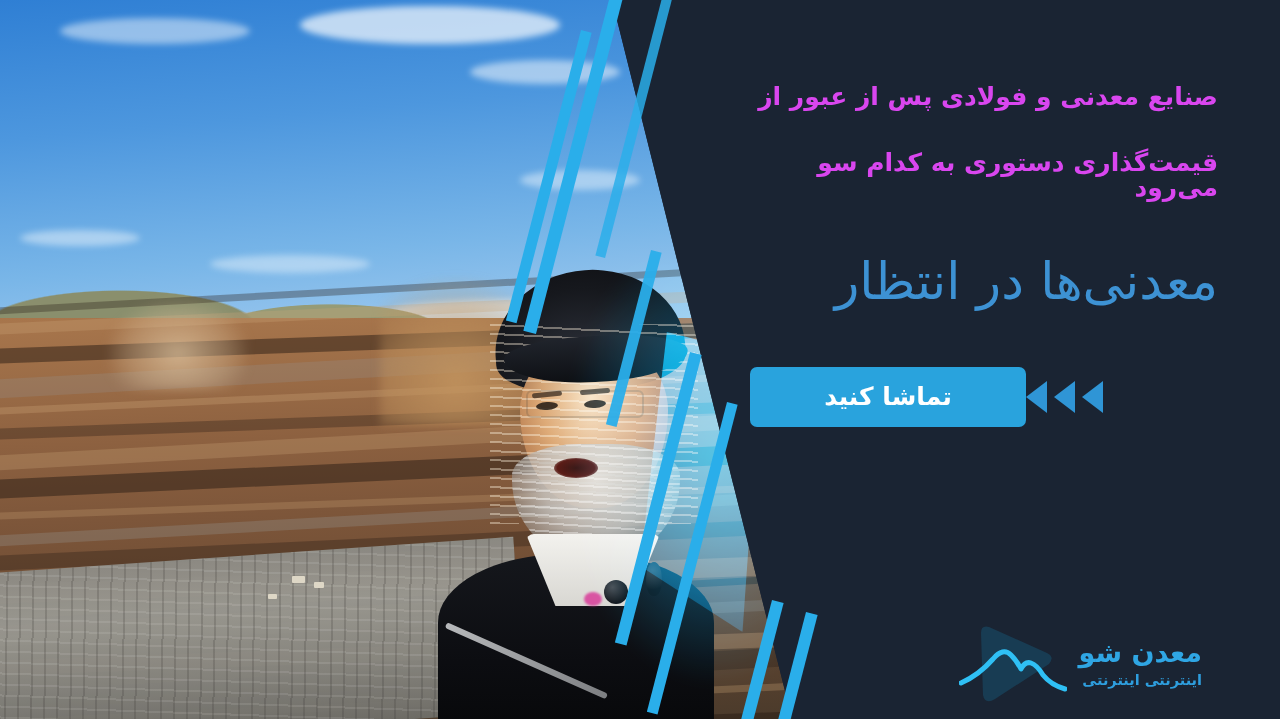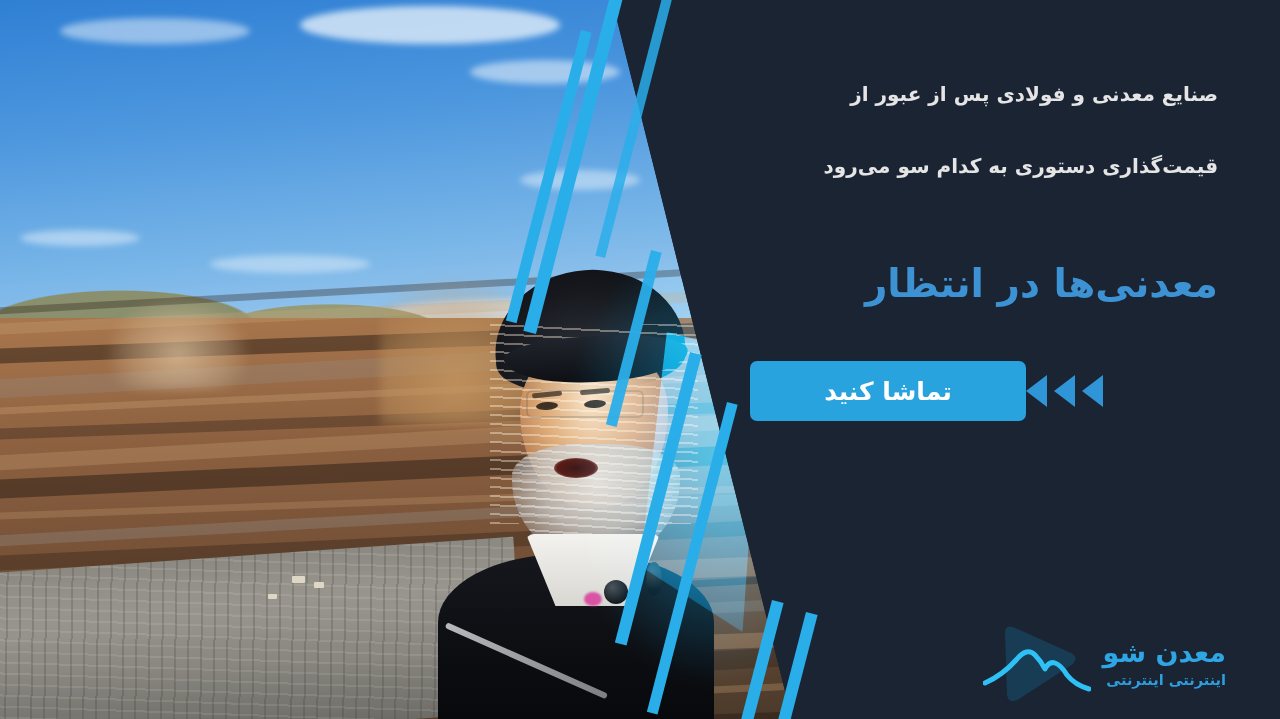--- a/index.html
+++ b/index.html
@@ -204,34 +204,34 @@
   }
 
   
   .content{
     position:absolute; right:0; top:0; width:560px; height:719px;
     padding:84px 62px 0 30px;
     text-align:right;
     direction:rtl;
   }
   .kicker{
-    color:#e5e5e5;
-    font-size:20px;
+    color:#d946ef;
+    font-size:25px;
     font-weight:bold;
     line-height:1.02;
     letter-spacing:0;
     margin:0;
   }
-  .kicker .ln2{ display:block; margin-top:52px; }
+  .kicker .ln2{ display:block; margin-top:40px; }
 
   .headline{
-    margin-top:82px;
+    margin-top:48px;
     color:#3d92d4;
-    font-size:39px;
-    font-weight:bold;
+    font-size:51px;
+    font-weight:normal;
     line-height:1.30;
   }
 
   .cta-row{
     margin-top:52px;
     display:flex;
     flex-direction:row-reverse;
     align-items:center;
     justify-content:flex-start;
   }
@@ -251,21 +251,21 @@
   .arrows{ display:flex; gap:7px; align-items:center; }
   .arrow{
     width:0; height:0;
     border-top:16px solid transparent;
     border-bottom:16px solid transparent;
     border-right:21px solid #2f95d6;
   }
 
   
   .logo{
-    position:absolute; right:54px; bottom:12px;
+    position:absolute; right:78px; bottom:12px;
     display:flex; flex-direction:row-reverse; align-items:center; gap:12px;
   }
   .logo-mark{ position:relative; width:108px; height:88px; }
   .logo-text{ text-align:right; direction:rtl; line-height:1; }
   .logo-title{
     color:#2fa6e4; font-size:27px; font-weight:bold; letter-spacing:.5px;
     display:block;
   }
   .logo-sub{
     color:#2e9ede; font-size:14.5px; font-weight:bold; margin-top:7px; display:block;

